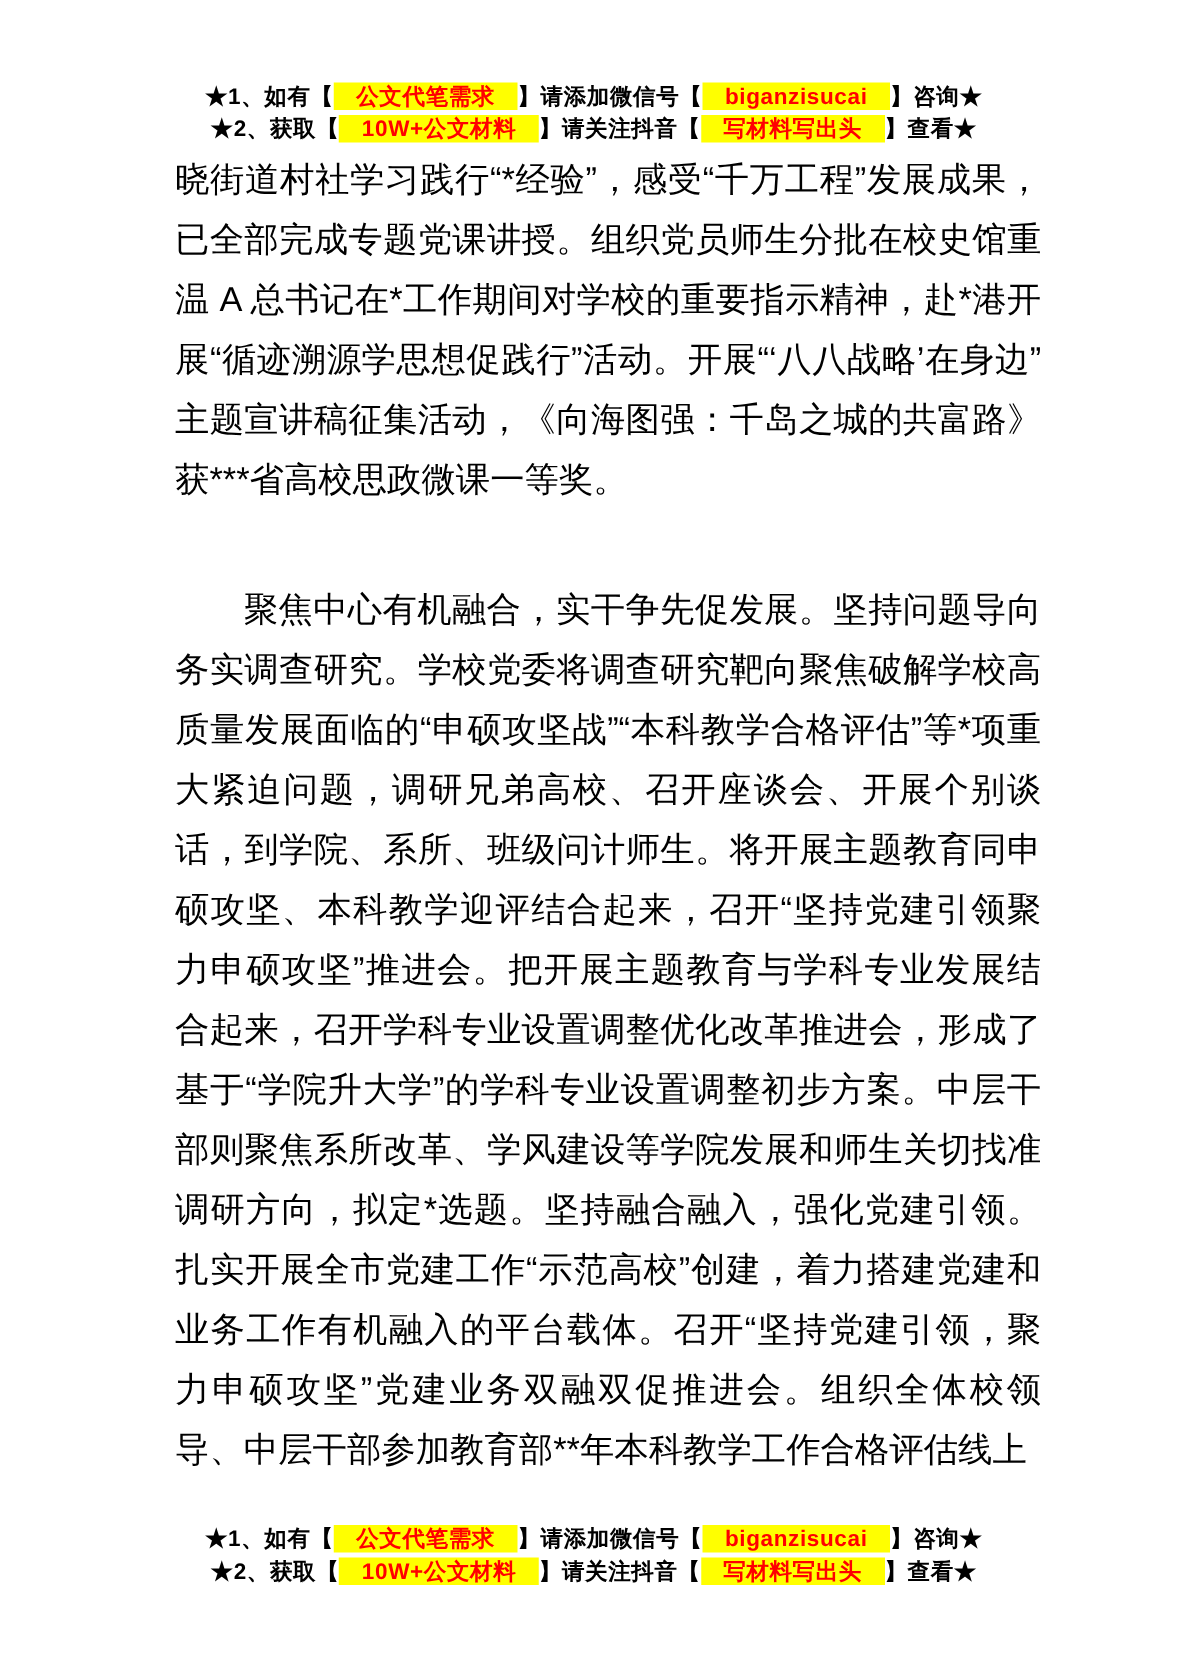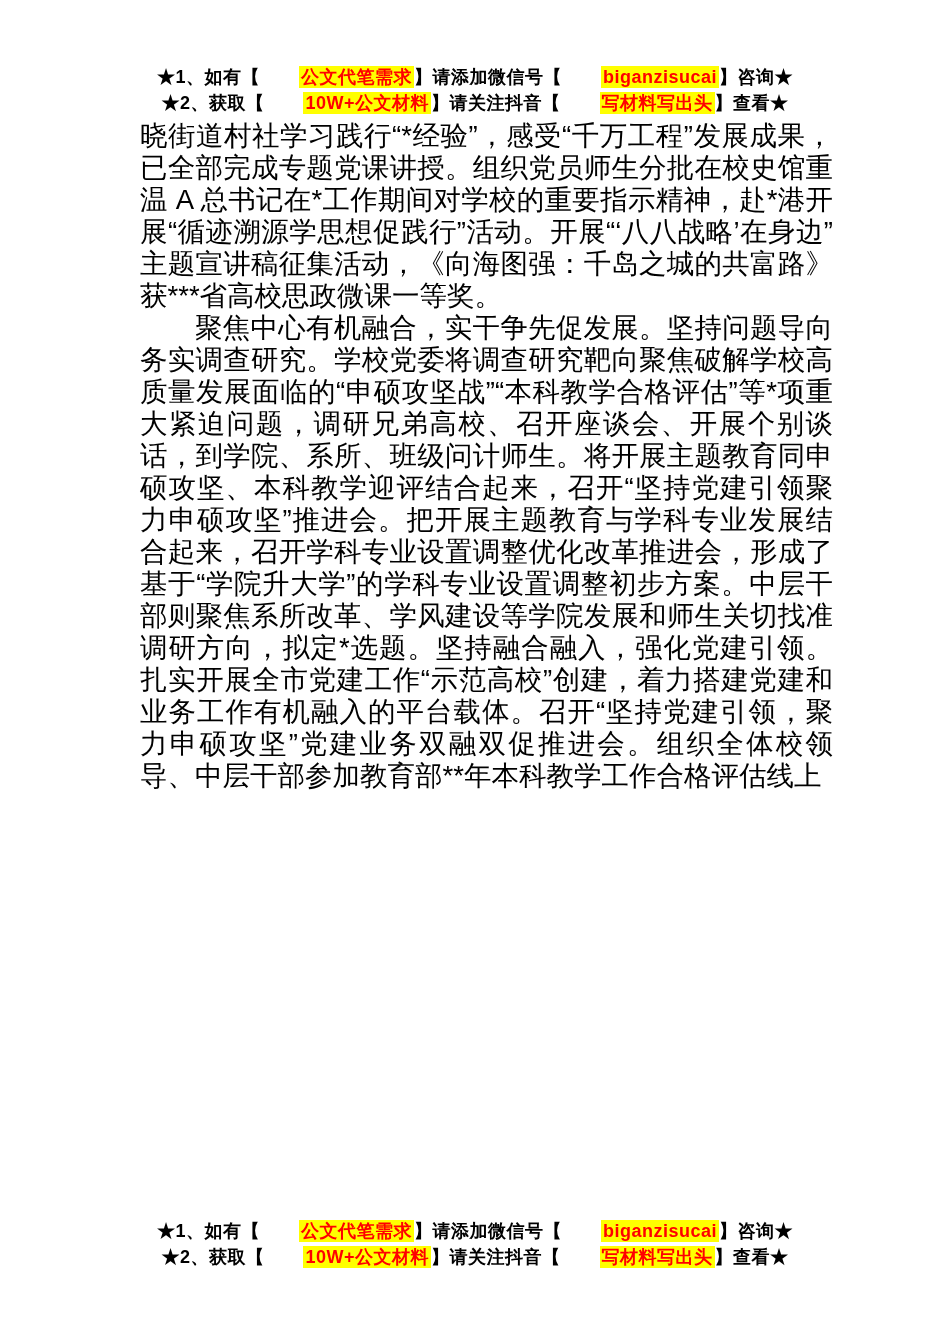--- a/index.html
+++ b/index.html
@@ -26,38 +26,38 @@
     font-size: 18px;
     line-height: 26px;
     letter-spacing: 0.5px;
     color: #000000;
     flex: 0 0 auto;
   }
   .promo-top { padding-top: 64px; }
   .promo-bottom { margin-top: auto; padding-bottom: 74px; }
   .promo-line { white-space: nowrap; }
   .seg { display: inline; }
-  .seg.hl { background: #ffff00; padding: 1px 2px; margin-left: 39px; }
+  .seg.hl { background: #ffff00; padding: 1px 18px; }
   .seg.red { color: #ff0000; }
   .seg.u {
     text-underline-offset: 4px;
     text-decoration-thickness: 2px;
   }
   
   .doc-body {
     flex: 0 0 auto;
     margin-top: 4px;
     padding: 0 117px 0 140px;
     font-size: 27.5px;
-    line-height: 32px;
+    line-height: 48px;
     text-align: justify;
     color: #000000;
   }
   .para { margin: 0; }
-  .para + .para { }
+  .para + .para { margin-top: 56px; }
   .para.indent { text-indent: 2em; }
 </style>
 </head>
 <body>
 
 <div class="page">
   <header class="promo promo-top">
       <div class="promo-line"><span class="seg">★1、如有【</span><span class="seg hl red">公文代笔需求</span><span class="seg">】请</span><span class="seg u">添加</span><span class="seg">微信号【</span><span class="seg hl red u">biganzisucai</span><span class="seg">】咨询★</span></div>
       <div class="promo-line"><span class="seg">★2、获取【</span><span class="seg hl red">10W+公文材料</span><span class="seg">】请</span><span class="seg u">关注</span><span class="seg">抖音【</span><span class="seg hl red u">写材料写出头</span><span class="seg">】查看★</span></div>
     </header>

